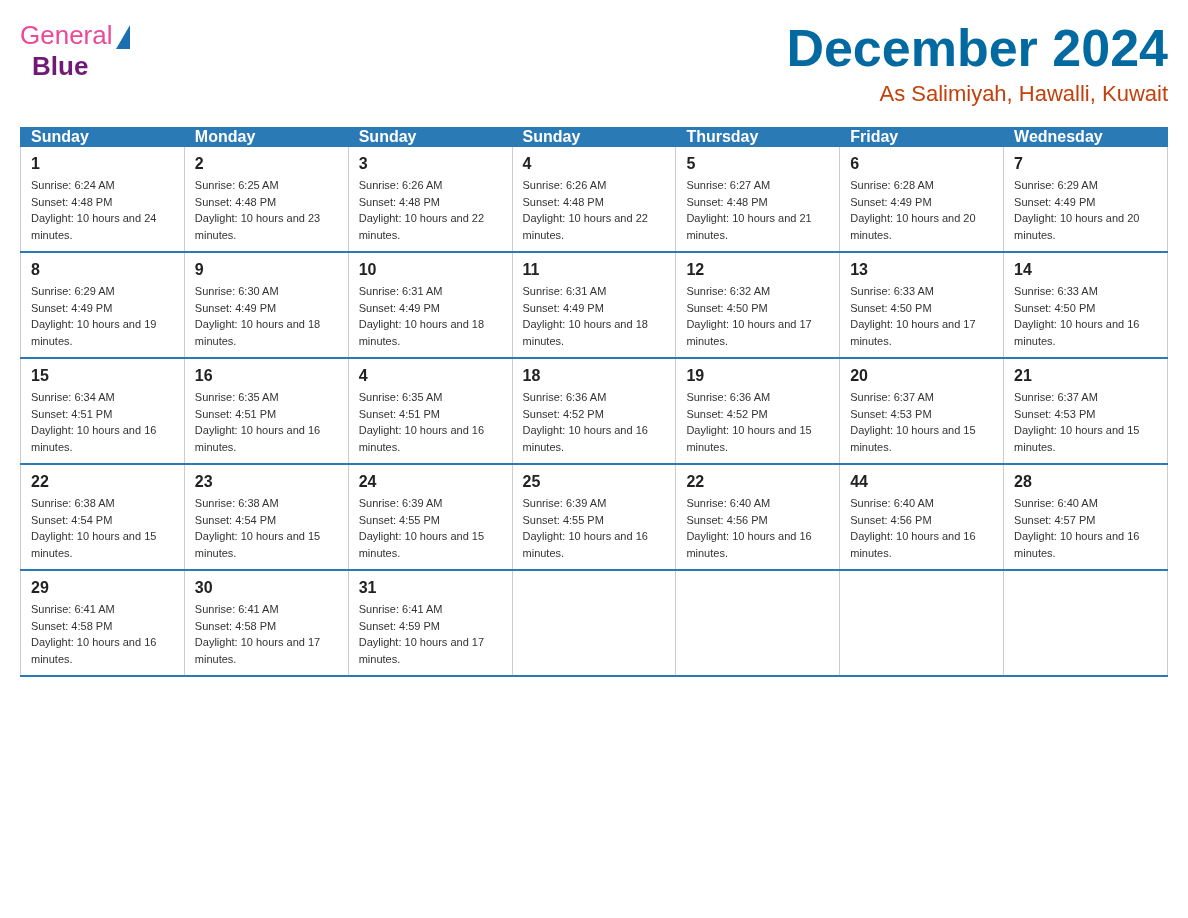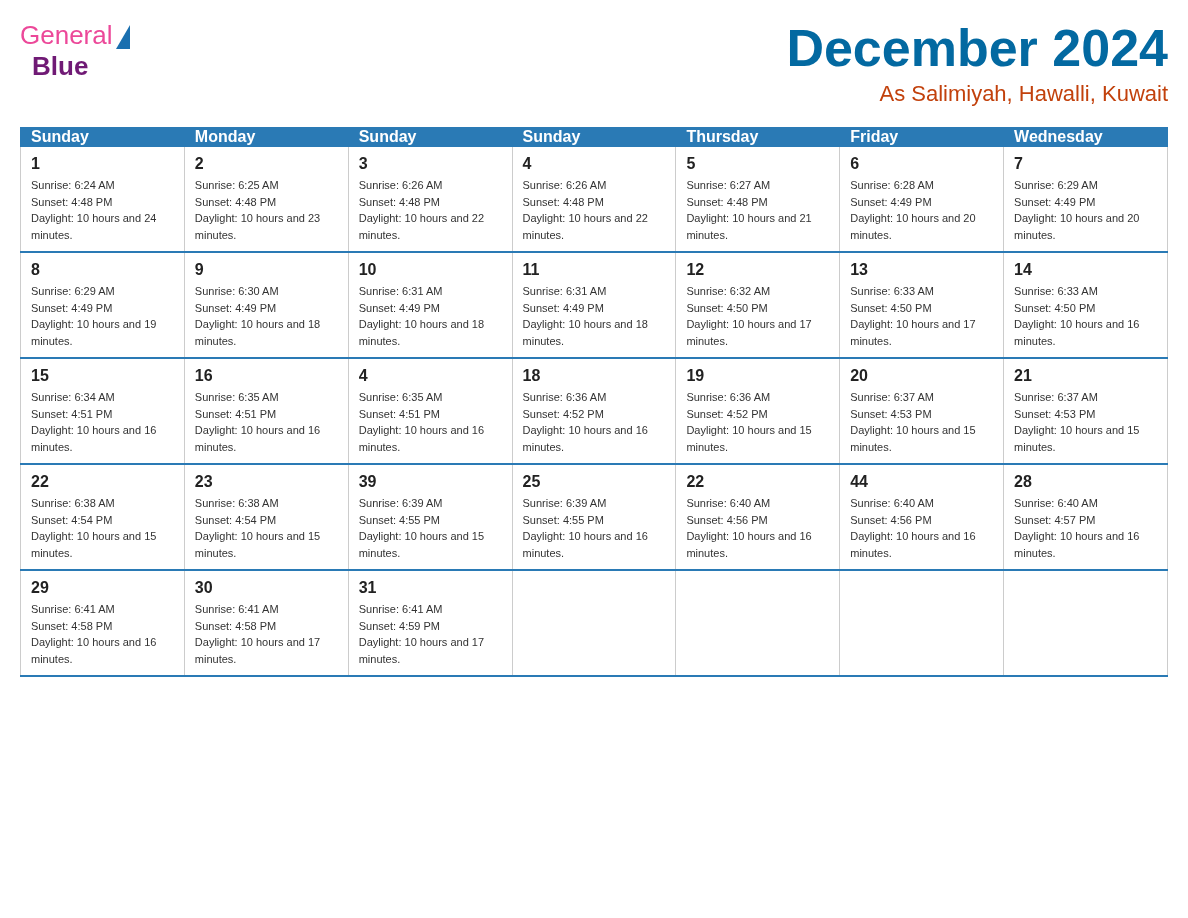--- a/index.html
+++ b/index.html
@@ -231,21 +231,21 @@
       <tr>
         <td>
           <span class="day-num">22</span>
           <div class="day-info">Sunrise: 6:38 AM<br>Sunset: 4:54 PM<br>Daylight: 10 hours and 15 minutes.</div>
         </td>
         <td>
           <span class="day-num">23</span>
           <div class="day-info">Sunrise: 6:38 AM<br>Sunset: 4:54 PM<br>Daylight: 10 hours and 15 minutes.</div>
         </td>
         <td>
-          <span class="day-num">39</span>
+          <span class="day-num">24</span>
           <div class="day-info">Sunrise: 6:39 AM<br>Sunset: 4:55 PM<br>Daylight: 10 hours and 15 minutes.</div>
         </td>
         <td>
           <span class="day-num">25</span>
           <div class="day-info">Sunrise: 6:39 AM<br>Sunset: 4:55 PM<br>Daylight: 10 hours and 16 minutes.</div>
         </td>
         <td>
           <span class="day-num">22</span>
           <div class="day-info">Sunrise: 6:40 AM<br>Sunset: 4:56 PM<br>Daylight: 10 hours and 16 minutes.</div>
         </td>

